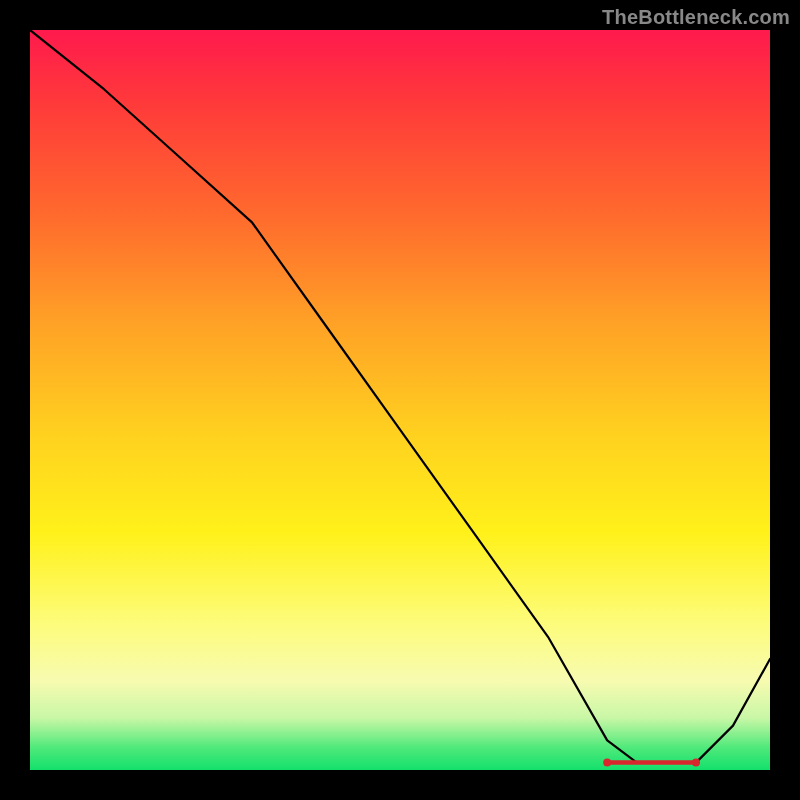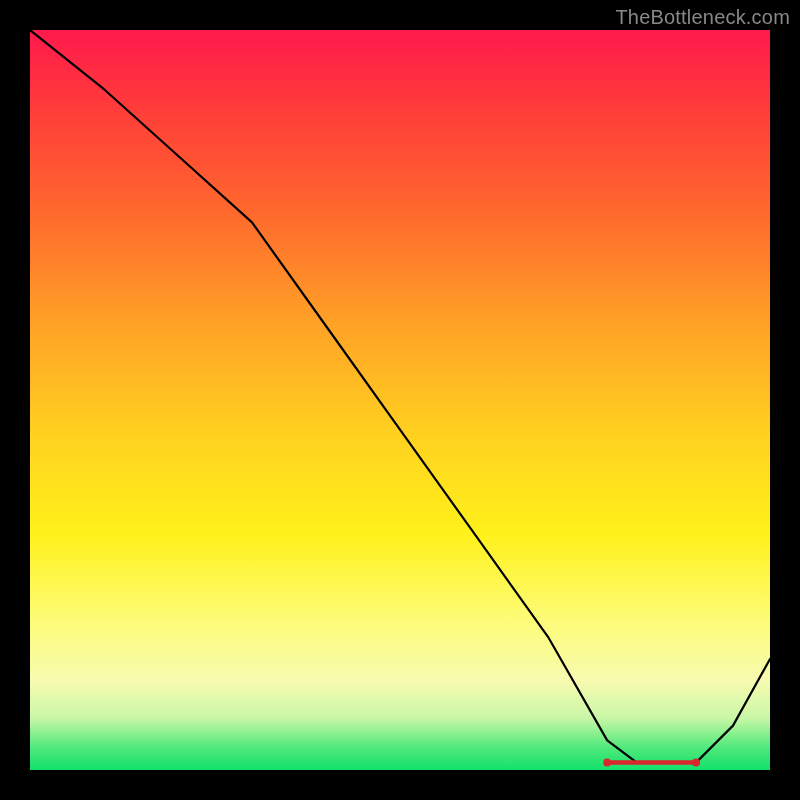--- a/index.html
+++ b/index.html
@@ -61,21 +61,21 @@
   }
   .marker-dot {
     fill: #d9272e;
   }
   .watermark {
     position: absolute;
     top: 6px;
     right: 10px;
     color: #888;
     font-size: 20px;
-    font-weight: 400;
+    font-weight: 700;
     letter-spacing: 0.2px;
     user-select: none;
     text-align: center;
   }
 </style>
 </head>
 <body>
 
 <div class="frame">
 

